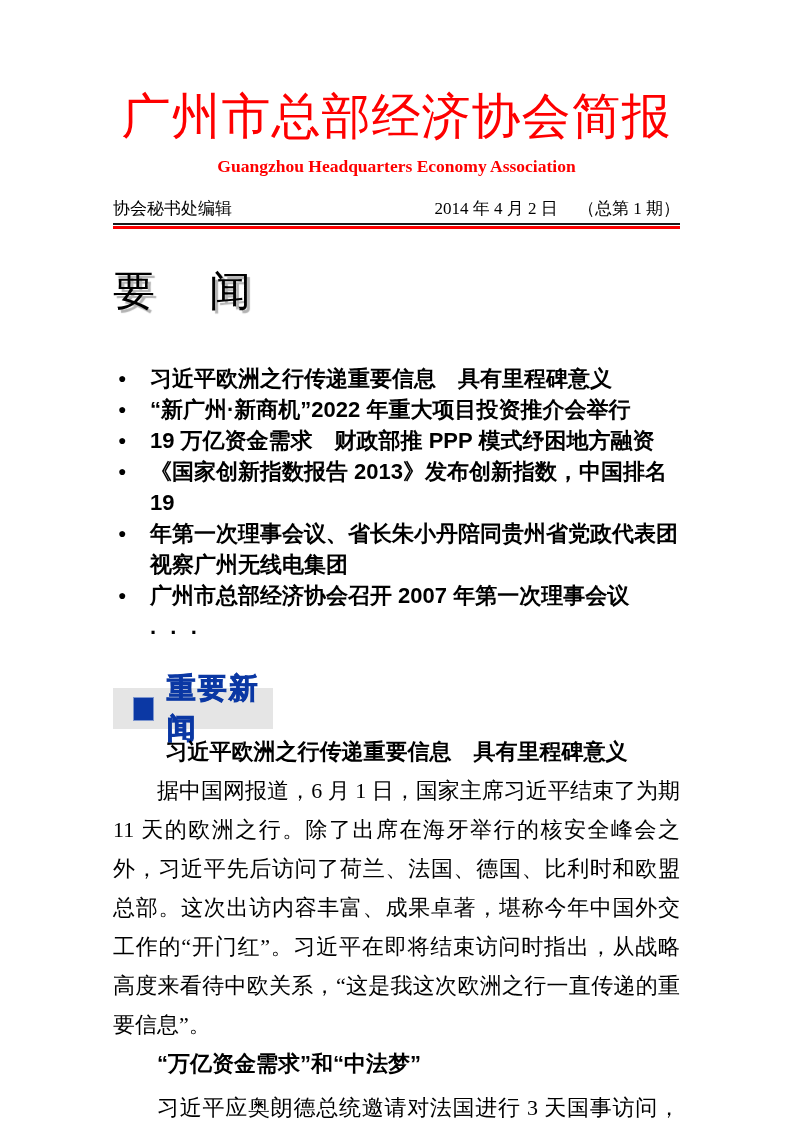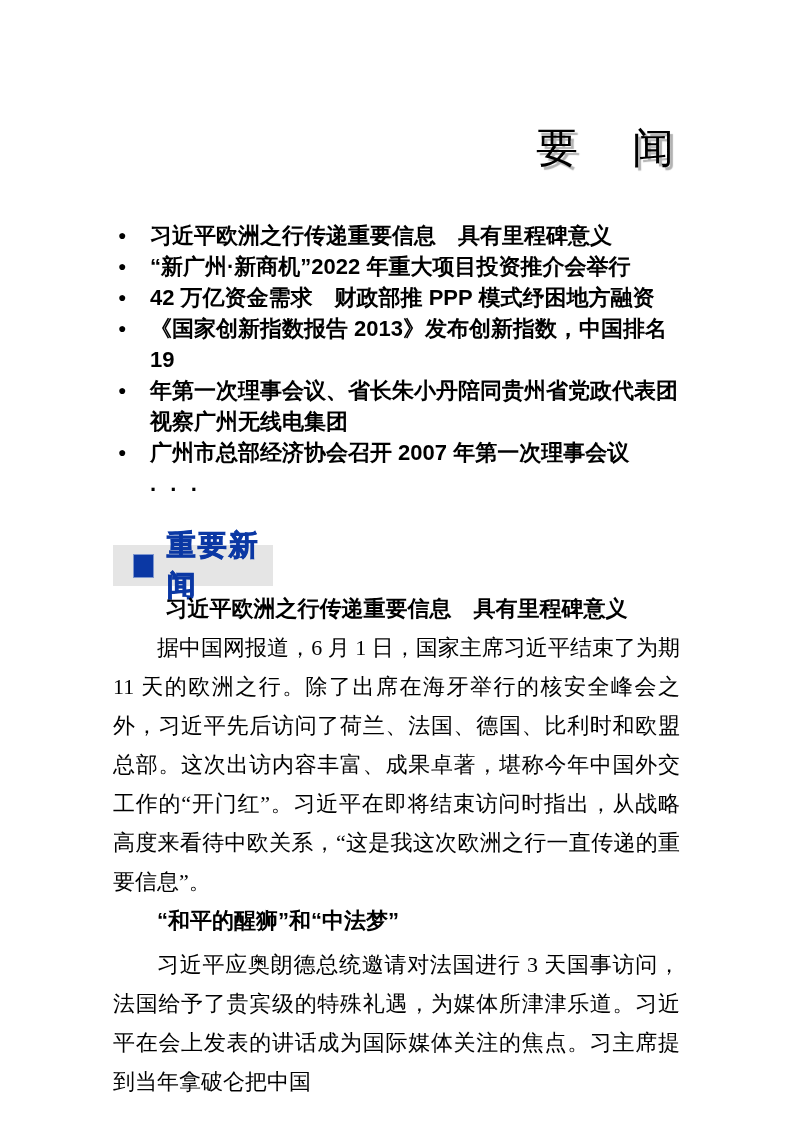--- a/index.html
+++ b/index.html
@@ -45,21 +45,21 @@
   .meta-editor { font-family: "Liberation Sans", sans-serif; }
   .meta-date, .meta-issue { font-family: "Liberation Serif", serif; }
   .meta-issue { margin-left: 16px; }
   .rule { margin-top: 3px; }
   .rule-black { height: 2px; background: #1a1a1a; }
   .rule-red   { height: 3px; background: #fe0000; margin-top: 1px; }
 
   
   .yaowen-title {
     margin: 34px 0 0 0;
-    text-align: right;
+    text-align: left;
     font-family: "Liberation Serif", serif;
     font-weight: 400;
     font-size: 42px;
     letter-spacing: 6px;
     color: #000;
     text-shadow: 3px 3px 1px #b2b2b2;
   }
   .headline-list {
     list-style: none;
     margin: 44px 0 0 0;
@@ -138,35 +138,50 @@
     font-size: 22px;
     line-height: 39px;
     text-indent: 2em;
   }
 </style>
 </head>
 <body>
 
 <div class="page">
 
+  <header>
+    <h1 class="mast-title">广州市总部经济协会简报</h1>
+    <div class="mast-en">Guangzhou Headquarters Economy Association</div>
+    <div class="meta-row">
+      <span class="meta-editor">协会秘书处编辑</span>
+      <span>
+        <span class="meta-date">2014 年 4 月 2 日</span>
+        <span class="meta-issue">（总第 1 期）</span>
+      </span>
+    </div>
+    <div class="rule">
+      <div class="rule-black"></div>
+      <div class="rule-red"></div>
+    </div>
+  </header>
 
   <section>
     <h2 class="yaowen-title">要　闻</h2>
     <ul class="headline-list">
       <li>
         <span class="bullet-dot">●</span>
         <span class="bullet-text">习近平欧洲之行传递重要信息　具有里程碑意义</span>
       </li>
       <li>
         <span class="bullet-dot">●</span>
         <span class="bullet-text">“新广州·新商机”2022 年重大项目投资推介会举行</span>
       </li>
       <li>
         <span class="bullet-dot">●</span>
-        <span class="bullet-text">42 万亿资金需求　财政部推 PPP 模式纾困地方融资</span>
+        <span class="bullet-text">19 万亿资金需求　财政部推 PPP 模式纾困地方融资</span>
       </li>
       <li>
         <span class="bullet-dot">●</span>
         <span class="bullet-text">《国家创新指数报告 2013》发布创新指数，中国排名 19</span>
       </li>
       <li>
         <span class="bullet-dot">●</span>
         <span class="bullet-text">年第一次理事会议、省长朱小丹陪同贵州省党政代表团视察广州无线电集团</span>
       </li>
       <li>
@@ -177,17 +192,17 @@
     <div class="ellipsis-dots">···</div>
   </section>
 
   <section>
     <div class="sec-bar">
       <span class="sec-square"></span>
       <span class="sec-title">重要新闻</span>
     </div>
     <h3 class="article-headline">习近平欧洲之行传递重要信息　具有里程碑意义</h3>
     <p class="article-body">据中国网报道，6 月 1 日，国家主席习近平结束了为期 11 天的欧洲之行。除了出席在海牙举行的核安全峰会之外，习近平先后访问了荷兰、法国、德国、比利时和欧盟总部。这次出访内容丰富、成果卓著，堪称今年中国外交工作的“开门红”。习近平在即将结束访问时指出，从战略高度来看待中欧关系，“这是我这次欧洲之行一直传递的重要信息”。</p>
-    <h4 class="article-subhead">“和平的醒狮”和“中法梦”</h4>
+    <h4 class="article-subhead">“万亿资金需求”和“中法梦”</h4>
     <p class="article-body">习近平应奥朗德总统邀请对法国进行 3 天国事访问，法国给予了贵宾级的特殊礼遇，为媒体所津津乐道。习近平在会上发表的讲话成为国际媒体关注的焦点。习主席提到当年拿破仑把中国</p>
   </section>
 
 </div>
 
 </body></html>

